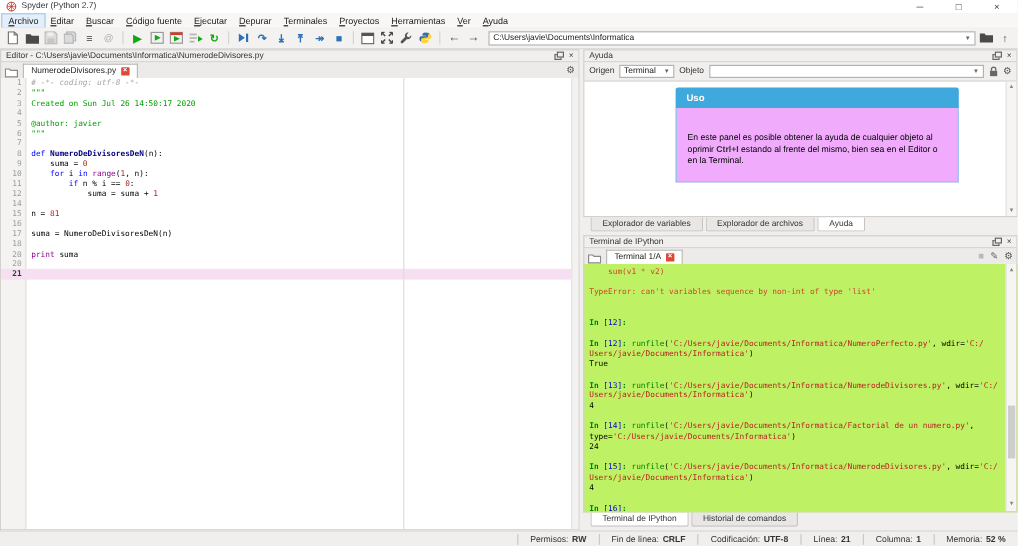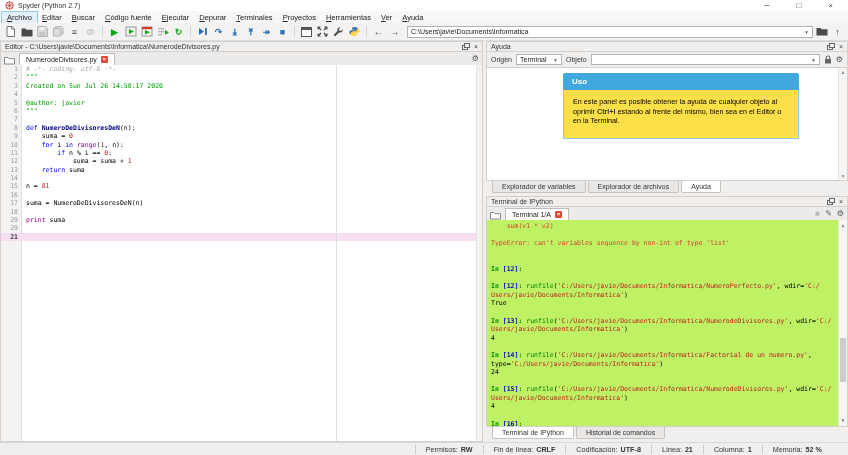--- a/index.html
+++ b/index.html
@@ -66,57 +66,57 @@
 .c-str{color:#00a000}
 .c-kw{color:#0000ff}
 .c-dfn{color:#000080;font-weight:bold}
 .c-bi{color:#900090}
 .c-num{color:#b22222}
 .c-pln{color:#000}
 
 .c-red{color:#d0442e}
 .c-grn{color:#008000;font-weight:bold}
 .c-fn{color:#008000}
-.c-blu{color:#0000cd;font-weight:bold}
+.c-blu{color:#0000cd;font-weight:normal}
 .c-cs{color:#ba2121}
 
 .c-b{font-weight:bold}
 .c-i{font-style:italic}
 
 
 .rightcol{flex:1;display:flex;flex-direction:column;min-width:0}
 .helppane{height:155px;display:flex;flex-direction:column;flex-shrink:0}
 .hcontrols{height:15px;display:flex;align-items:center;gap:4px;background:#f1efee;border-left:1px solid #d3d0cd;border-right:1px solid #d3d0cd;padding:0 4px;font-size:7px;color:#333}
 .combo{height:11px;background:#fff;border:1px solid #b3b3b3;display:flex;align-items:center;padding:0 3px;font-size:7px;color:#222}
 .combo .car{margin-left:auto;font-size:5px;color:#666}
 .src{width:46px}
 .obj{flex:1}
 .hcontent{flex:1;position:relative;background:#fff;border:1px solid #d3d0cd;overflow:hidden}
 .ucard{position:absolute;left:76px;top:5px;width:236px}
 .uhead{background:#3fa8dc;color:#fff;font-weight:bold;font-size:8px;padding:4px 9px;border-radius:2px 2px 0 0}
-.ubody{border:1px solid #8ec8e8;border-top:none;background:#fde047;padding:7px 9px 3px;font-size:7.2px;line-height:9.6px;color:#333}
+.ubody{border:1px solid #8ec8e8;border-top:none;background:#f0abfc;padding:20px 9px 3px;font-size:7.2px;line-height:9.6px;color:#333}
 .ubody p{margin-bottom:9px}
 .hscroll{position:absolute;right:0;top:0;bottom:0;width:9px;background:#f6f5f4;border-left:1px solid #e4e4e4;display:flex;flex-direction:column;justify-content:space-between;align-items:center;font-size:5px;color:#888;padding:1px 0}
 
 
 .btabs{height:15px;display:flex;background:#f0efee;padding-left:6px;gap:2px;align-items:flex-start}
 .btab{border:1px solid #c6c3c0;border-top:none;background:#e9e7e5;padding:0 9px;font-size:7px;height:12px;display:flex;align-items:center;border-radius:0 0 2px 2px;color:#333;white-space:nowrap}
 .btab.active{background:#fff}
 
 
 .termpane{flex:1;display:flex;flex-direction:column;min-height:0}
 .ttabbar{height:13px;display:flex;align-items:flex-end;background:#edebe9;border-left:1px solid #d3d0cd;border-right:1px solid #d3d0cd;padding:0 3px;gap:4px}
 .tt-icons{margin-left:auto;align-self:center;display:flex;gap:5px;align-items:center}
 .console{flex:1;position:relative;background:#bef264;border:1px solid #d3d0cd;border-top:none;overflow:hidden;font-family:"DejaVu Sans Mono",monospace;font-size:6.5px;line-height:8.6px;padding:2px 14px 0 4px}
 .cline{white-space:pre;height:8.6px;color:#000}
 .cscroll{position:absolute;right:0;top:0;bottom:0;width:9px;background:#f6f5f4;border-left:1px solid #e4e4e4;display:flex;flex-direction:column;justify-content:space-between;align-items:center;font-size:5px;color:#888;padding:1px 0}
 .cthumb{position:absolute;right:1px;top:118px;width:6px;height:44px;background:#cdcdcd}
 
 
-.statusbar{height:13px;background:#f0efee;border-top:1px solid #d8d8d8;display:flex;align-items:center;justify-content:flex-end;padding-right:16px;font-size:7.2px;color:#333;flex-shrink:0}
+.statusbar{height:13px;background:#f0efee;border-top:1px solid #d8d8d8;display:flex;align-items:center;justify-content:flex-end;padding-right:0;font-size:7.2px;color:#333;flex-shrink:0}
 .sseg{padding:0 10px;border-left:1px solid #c9c9c9;display:flex;gap:3px;align-items:center;white-space:nowrap}
 .sseg .v{font-weight:bold}
 svg{display:block}
 </style>
 </head>
 <body>
 
 <div class="window">
 
   <div class="titlebar">
@@ -337,24 +337,20 @@
               <span class="ln">10</span>
               <span class="ecode"><span class="c-pln">    </span><span class="c-kw">for</span><span class="c-pln"> i </span><span class="c-kw">in</span><span class="c-pln"> </span><span class="c-bi">range</span><span class="c-pln">(</span><span class="c-num">1</span><span class="c-pln">, n):</span></span>
             </div>
             <div class="erow">
               <span class="ln">11</span>
               <span class="ecode"><span class="c-pln">        </span><span class="c-kw">if</span><span class="c-pln"> n % i == </span><span class="c-num">0</span><span class="c-pln">:</span></span>
             </div>
             <div class="erow">
               <span class="ln">12</span>
               <span class="ecode"><span class="c-pln">            suma = suma + </span><span class="c-num">1</span></span>
-            </div>
-            <div class="erow">
-              <span class="ln">13</span>
-              <span class="ecode"><span class="c-pln">    </span><span class="c-kw">return</span><span class="c-pln"> suma</span></span>
             </div>
             <div class="erow">
               <span class="ln">14</span>
               <span class="ecode"></span>
             </div>
             <div class="erow">
               <span class="ln">15</span>
               <span class="ecode"><span class="c-pln">n = </span><span class="c-num">81</span></span>
             </div>
             <div class="erow">

